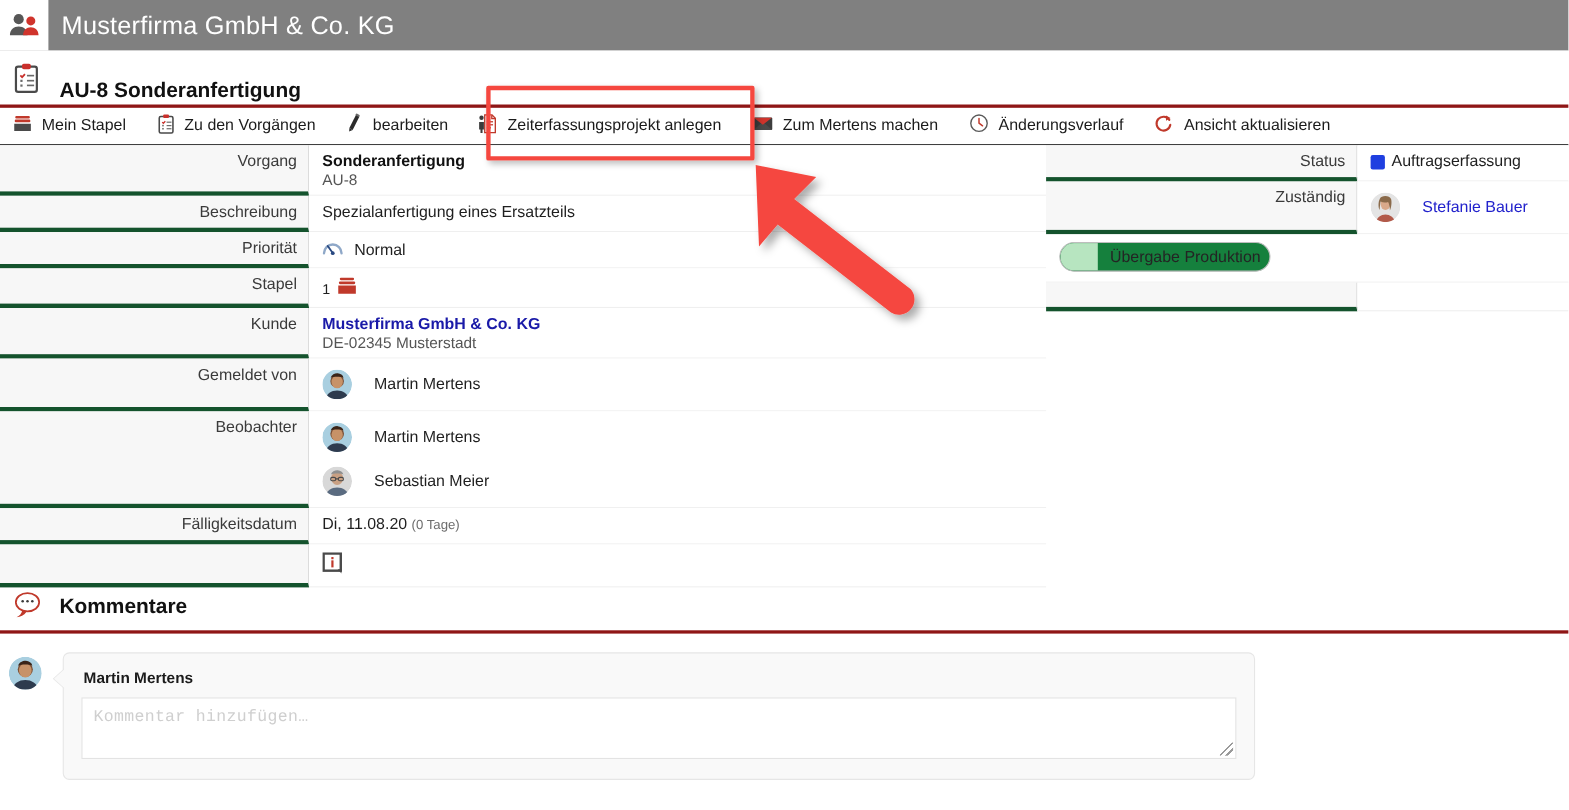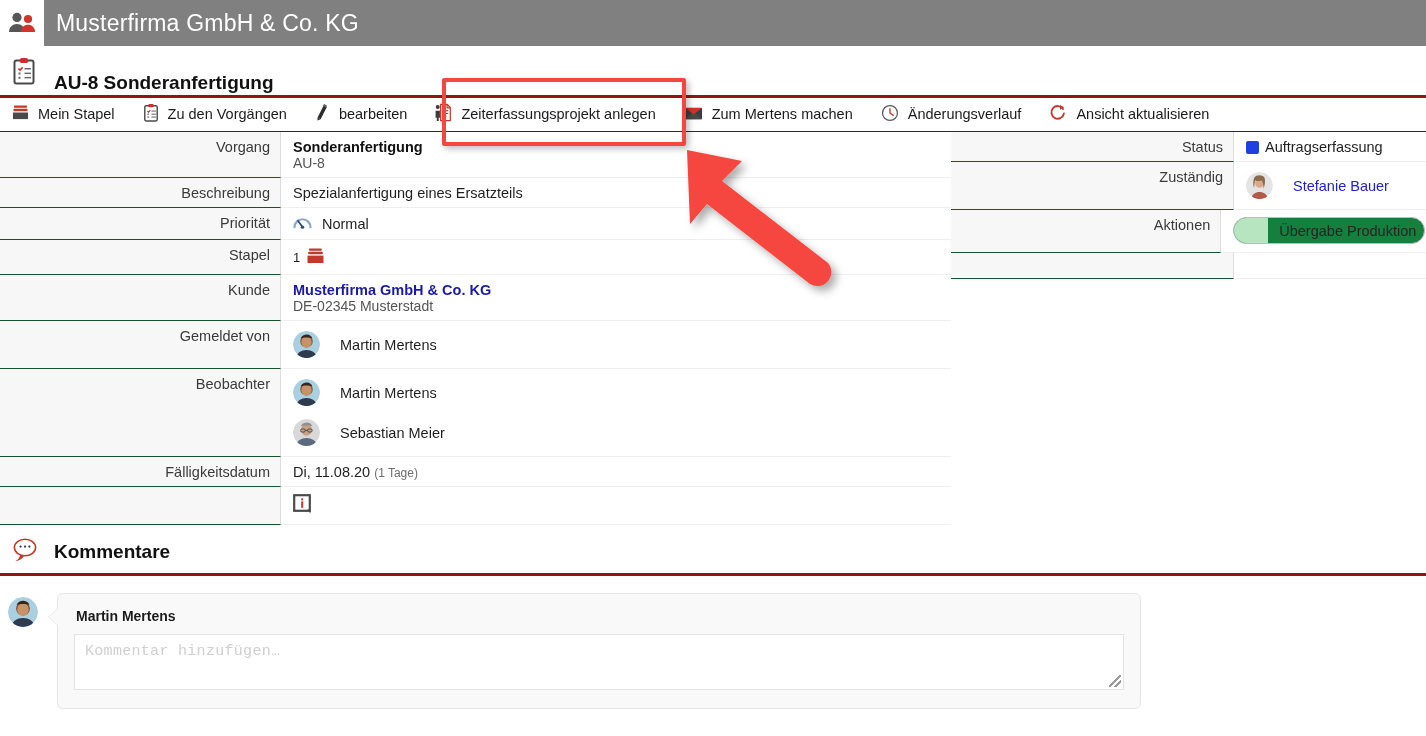--- a/index.html
+++ b/index.html
@@ -59,21 +59,21 @@
 
   
   .details { position: absolute; left: 0; top: 132px; width: 1426px; height: 394px; }
 
   .col-left  { position: absolute; left: 0;   top: 0; width: 951px; }
   .col-right { position: absolute; left: 951px; top: 0; width: 475px; }
 
   .row { display: flex; align-items: stretch; width: 100%; }
   .row .lab {
     background: #f7f7f7;
-    border-bottom: 1px solid #14532d;
+    border-bottom: 4px solid #14532d;
     border-right: 1px solid #dcdcdc;
     text-align: right;
     padding: 7px 10px 6px 8px;
     font-size: 14.5px; color: #3a3a3a;
     display: flex; justify-content: flex-end;
   }
   .row .val {
     background: #ffffff;
     border-bottom: 1px solid #efefef;
     padding: 7px 10px 6px 12px;
@@ -383,21 +383,21 @@
             </span>
             <span>Sebastian Meier</span>
           </div>
         </div>
       </div>
 
       <div class="row">
         <div class="lab">Fälligkeitsdatum</div>
         <div class="val">
           <span>Di, 11.08.20</span>
-          <span class="muted">(1 Tage)</span>
+          <span class="muted">(0 Tage)</span>
         </div>
       </div>
 
       <div class="row">
         <div class="lab"></div>
         <div class="val">
           <span>
             <svg width="20" height="21" viewBox="0 0 20 21" aria-hidden="true">
               <rect x="1.2" y="1.2" width="15.6" height="15.6" fill="#fff" stroke="#4a4a4a" stroke-width="2.2"></rect>
               <path d="M14 15.6l3.4 3.8V15.6z" fill="#4a4a4a"></path>
@@ -432,21 +432,20 @@
                 <path d="M8.4 5.6c1.2-3.2 9-3.4 10.2.4.9 2.8.2 7.8-1 10.4-.2-4.2-.9-6.4-1.7-7.8-2 .8-5 .6-6.8-.4-.6 2-.6 5.6-1 7.8-1-2.6-1.4-7.2.3-10.4z" fill="#8a6a4a"></path>
                 <path d="M5 27c.8-4.4 4.4-6.9 8.5-6.9S21.2 22.6 22 27z" fill="#b25a4a"></path>
               </svg>
             </span>
             <span class="link-plain">Stefanie Bauer</span>
           </div>
         </div>
       </div>
 
       <div class="row tall">
-        <div class="lab">Aktionen</div>
         <div class="val">
           <span class="action-btn">
             <span class="action-swatch" style="background: rgb(183, 229, 192);"></span>
             <span class="action-label">Übergabe Produktion</span>
           </span>
         </div>
       </div>
 
       <div class="row">
         <div class="lab" style="min-height:26px;"></div>

